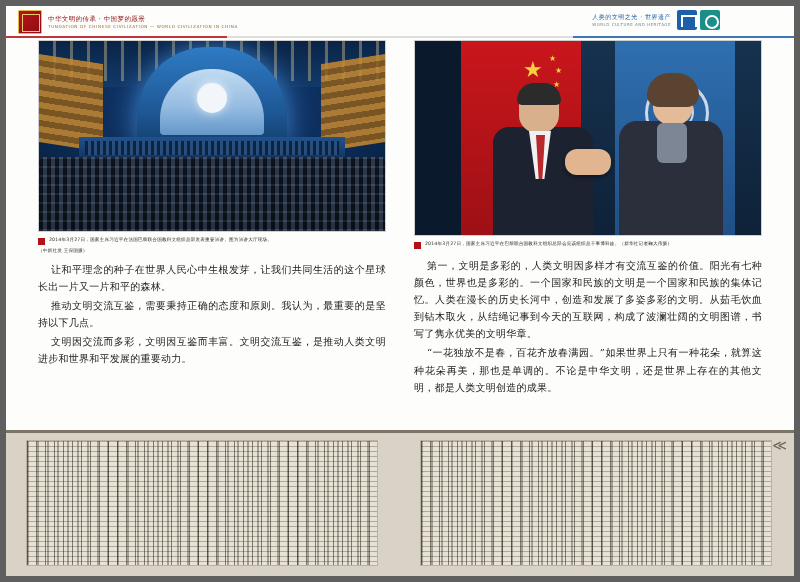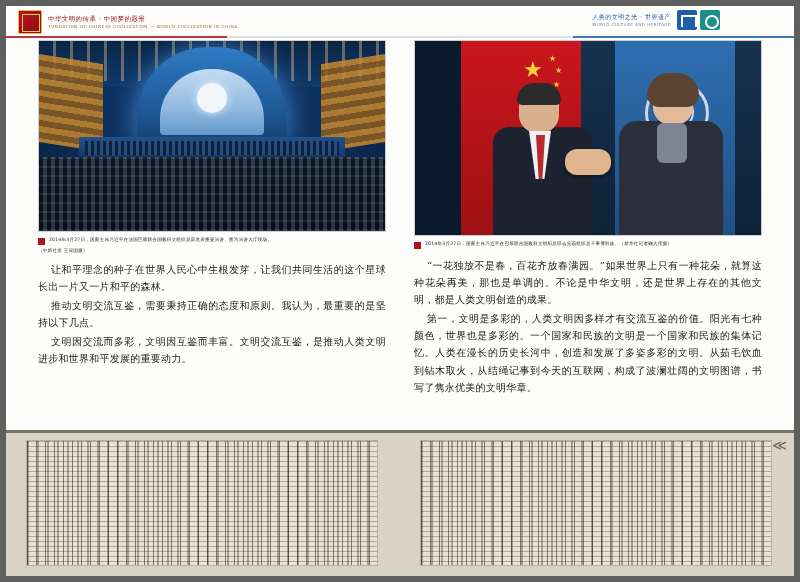--- a/index.html
+++ b/index.html
@@ -561,22 +561,22 @@
             <div class="hands"></div>
           </div>
         </div>
 
         <div class="caption">
           <span class="cap-mark"></span>
           <span class="cap-text">2014年3月27日，国家主席习近平在巴黎联合国教科文组织总部会见该组织总干事博科娃。（新华社记者鞠大伟摄）</span>
         </div>
 
         <div class="text-block">
+          <p>第一，文明是多彩的，人类文明因多样才有交流互鉴的价值。阳光有七种颜色，世界也是多彩的。一个国家和民族的文明是一个国家和民族的集体记忆。人类在漫长的历史长河中，创造和发展了多姿多彩的文明。从茹毛饮血到钻木取火，从结绳记事到今天的互联网，构成了波澜壮阔的文明图谱，书写了隽永优美的文明华章。</p>
           <p>“一花独放不是春，百花齐放春满园。”如果世界上只有一种花朵，就算这种花朵再美，那也是单调的。不论是中华文明，还是世界上存在的其他文明，都是人类文明创造的成果。</p>
-          <p>第一，文明是多彩的，人类文明因多样才有交流互鉴的价值。阳光有七种颜色，世界也是多彩的。一个国家和民族的文明是一个国家和民族的集体记忆。人类在漫长的历史长河中，创造和发展了多姿多彩的文明。从茹毛饮血到钻木取火，从结绳记事到今天的互联网，构成了波澜壮阔的文明图谱，书写了隽永优美的文明华章。</p>
         </div>
       </div>
     </div>
 
     <div class="band">
       <div class="band-rule"></div>
       <div class="calli calli-left"></div>
       <div class="calli calli-right"></div>
       <div class="band-arrow">≪</div>
     </div>

